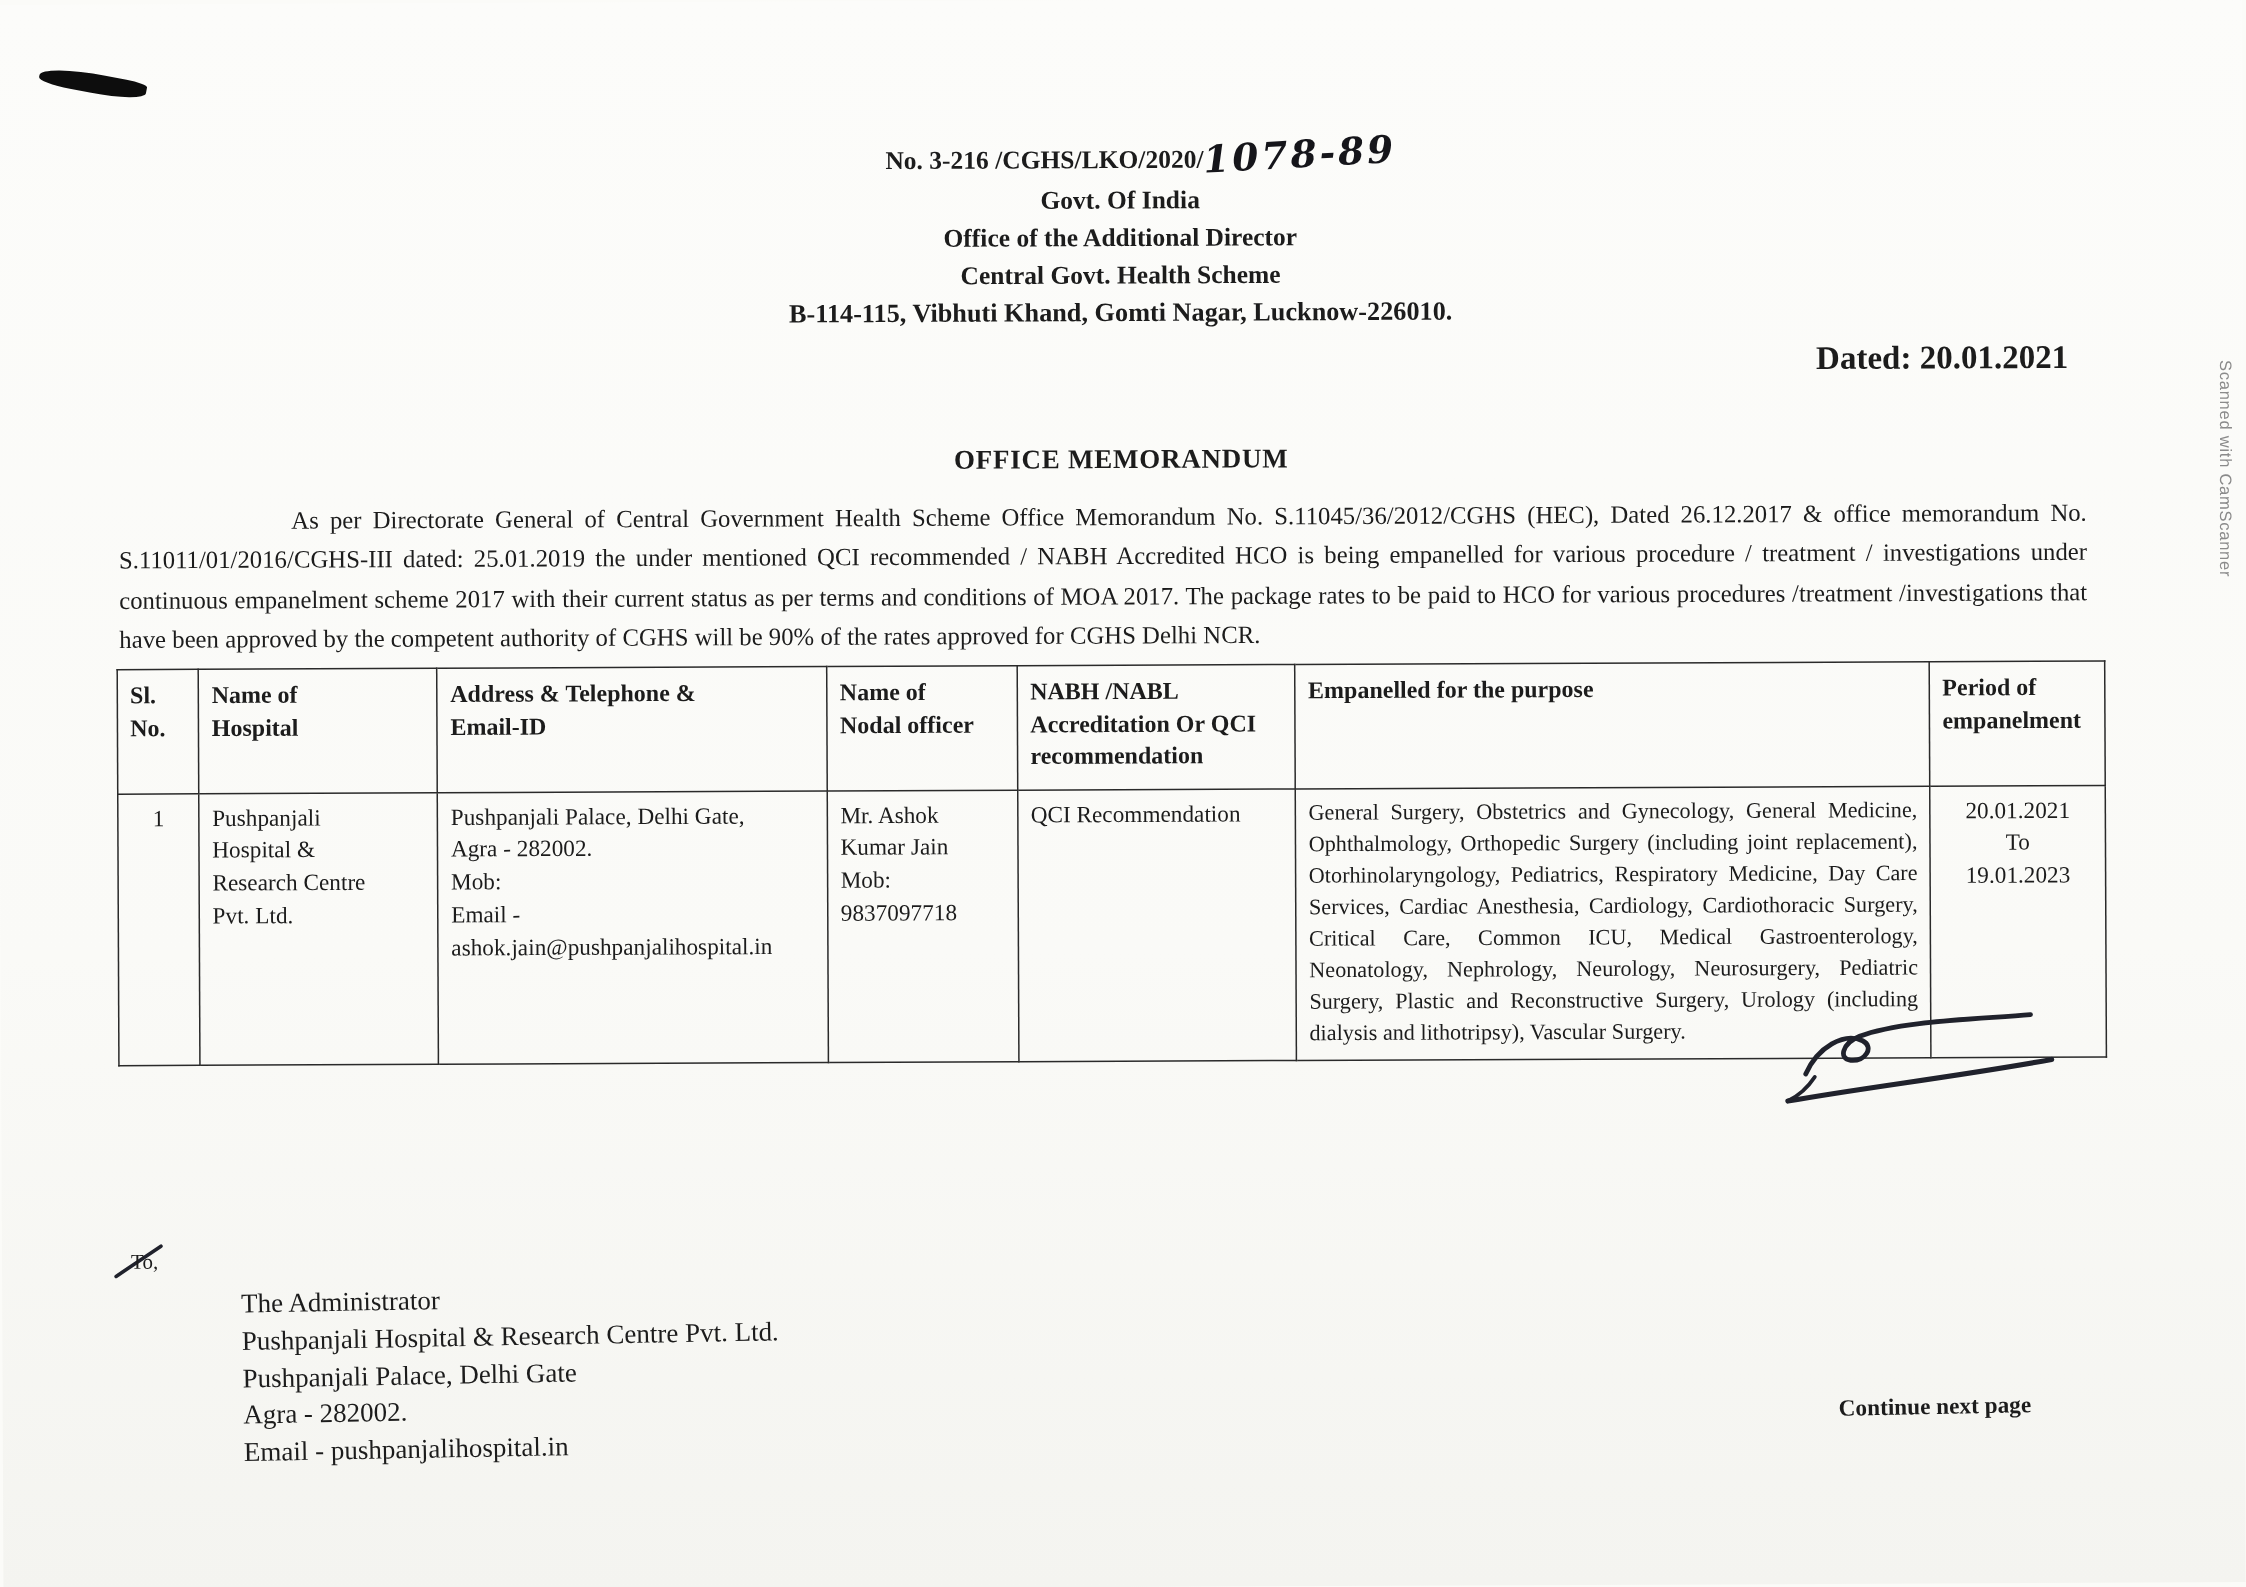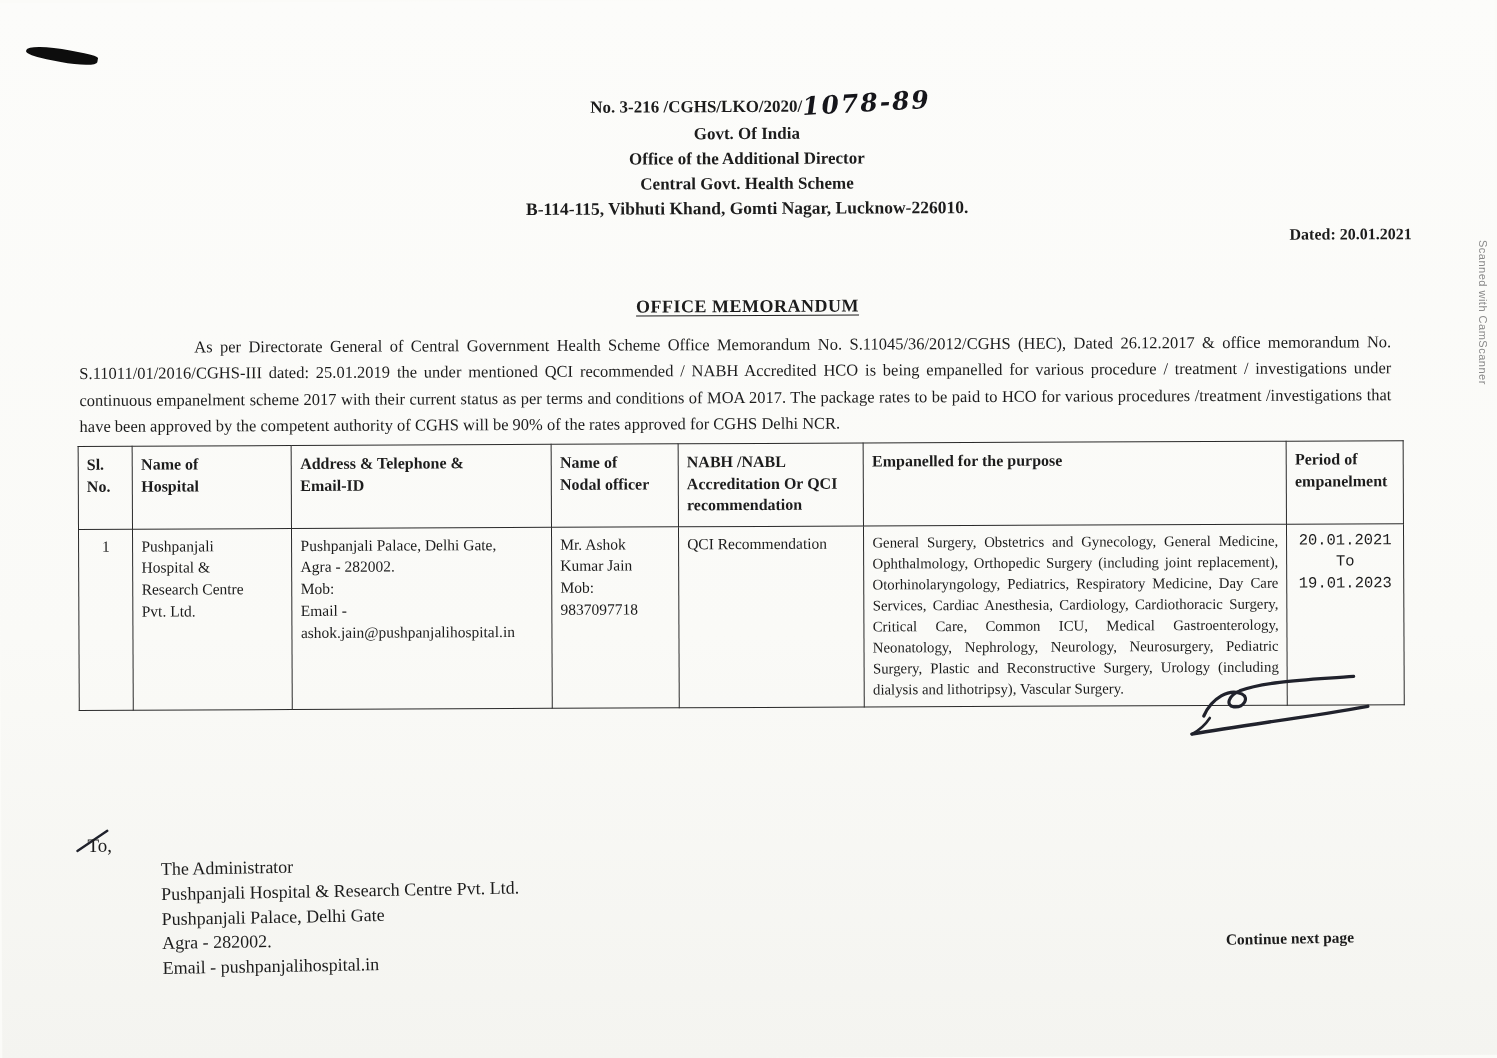--- a/index.html
+++ b/index.html
@@ -25,48 +25,48 @@
   }
   .ref-line{font-size:17px;font-weight:bold;margin-left:28px;}
   .hand-ref{
     font-family:"DejaVu Serif",serif;font-style:italic;font-weight:bold;
     font-size:25px;letter-spacing:2px;display:inline-block;transform:rotate(-3deg);
     color:#15151a;
   }
   .org{font-size:17px;font-weight:bold;}
   .org-addr{font-size:17.5px;font-weight:bold;}
   .dated{
-    position:absolute;right:84px;top:228px;font-size:16px;font-weight:bold;
+    position:absolute;right:117px;top:228px;font-size:22px;font-weight:bold;
   }
   .memo-title{
     position:absolute;left:0;top:296px;width:1497px;text-align:center;
     font-size:18px;font-weight:bold;letter-spacing:.5px;
   }
-  .memo-title span{text-decoration:underline;text-underline-offset:3px;}
+  .memo-title span{text-underline-offset:3px;}
   .body-para{
     position:absolute;left:80px;top:332px;width:1312px;
     font-size:16.5px;line-height:1.6;text-align:justify;text-indent:115px;
   }
   .table-wrap{position:absolute;left:78px;top:443px;width:1326px;}
   table{border-collapse:collapse;width:100%;table-layout:fixed;font-size:15.5px;}
   th,td{border:1.6px solid #2a2a2a;vertical-align:top;padding:6px 8px;}
   th{text-align:left;font-size:16px;white-space:pre-line;line-height:1.35;padding:7px 8px 10px;}
   td{white-space:pre-line;line-height:1.4;}
   .col-sl{width:54px;} .col-name{width:158px;} .col-addr{width:258px;}
   .col-nodal{width:126px;} .col-nabh{width:184px;} .col-emp{width:420px;} .col-period{width:116px;}
   td.c-sl{text-align:center;}
   td.c-emp{text-align:justify;white-space:normal;font-size:14.8px;line-height:1.42;}
-  td.c-period{text-align:center;font-family:Liberation Mono, monospace;}
+  td.c-period{text-align:center;}
   .signature{position:absolute;left:1185px;top:672px;}
   .sig-lines{
     position:absolute;left:1200px;top:762px;width:280px;text-align:center;
     font-size:17px;font-weight:bold;line-height:1.45;
   }
   .to-label{
-    position:absolute;left:86px;top:832px;font-size:19px;
+    position:absolute;left:86px;top:832px;font-size:14px;
   }
   .to-slash{position:absolute;left:72px;top:824px;}
   .addr-block{
     position:absolute;left:160px;top:852px;font-size:18px;line-height:1.38;
     transform:rotate(-0.8deg);
   }
   .continue{
     position:absolute;left:1224px;top:932px;font-size:15.5px;font-weight:bold;
     transform:rotate(-0.8deg);
   }

